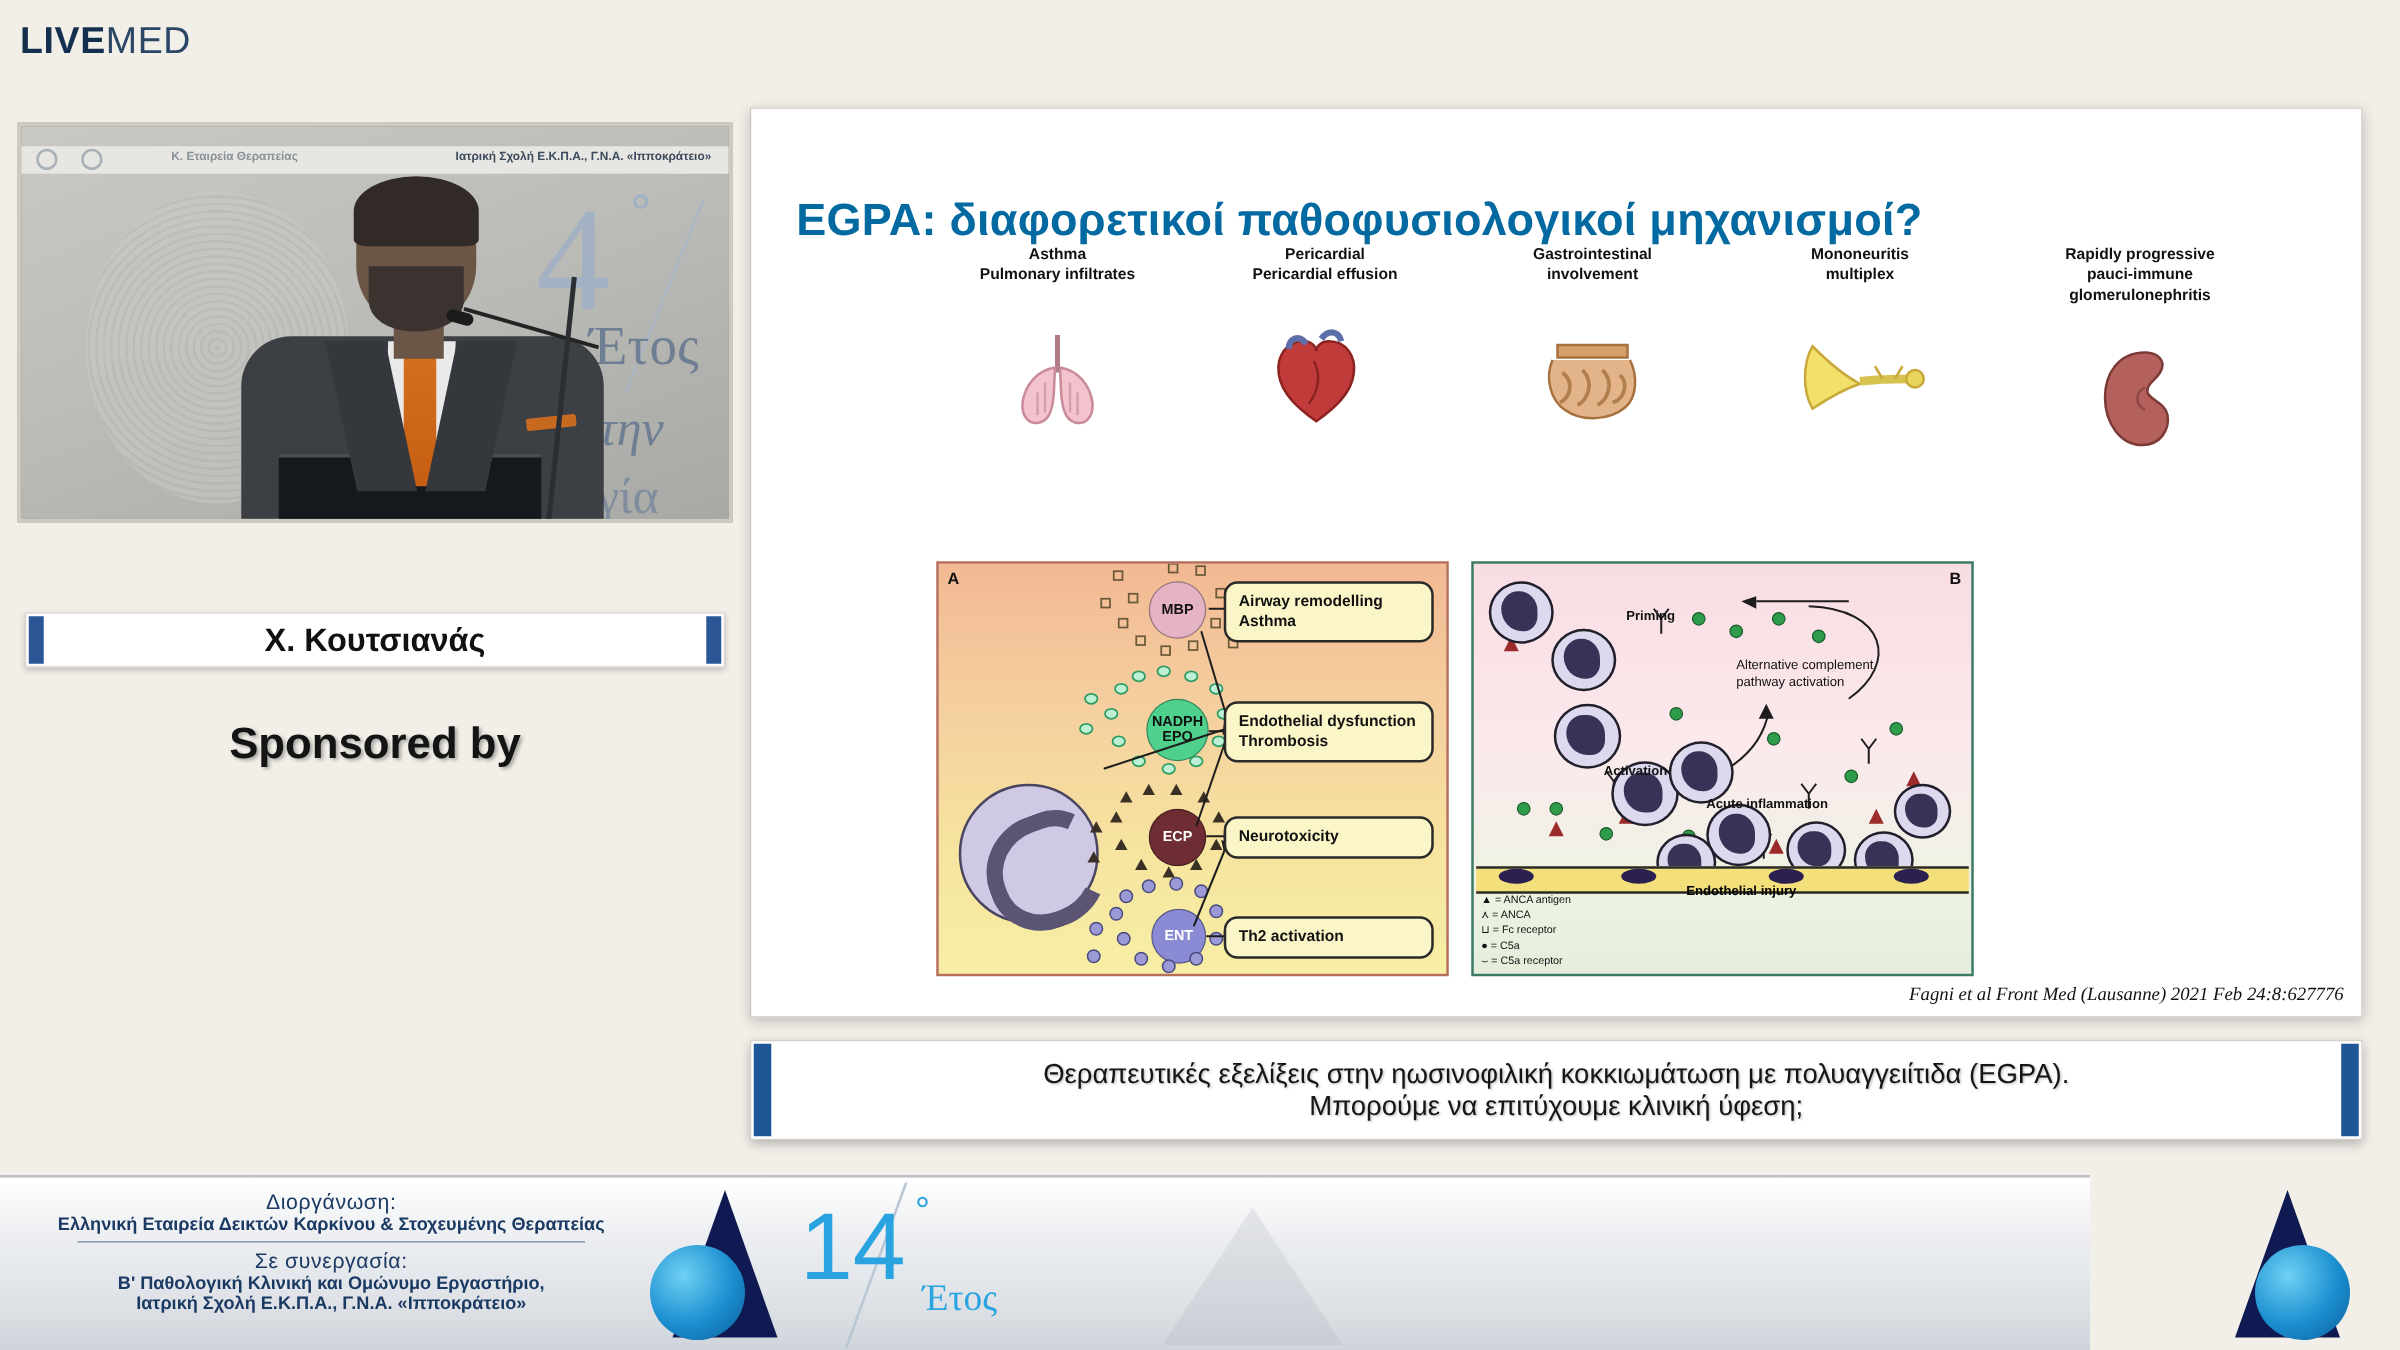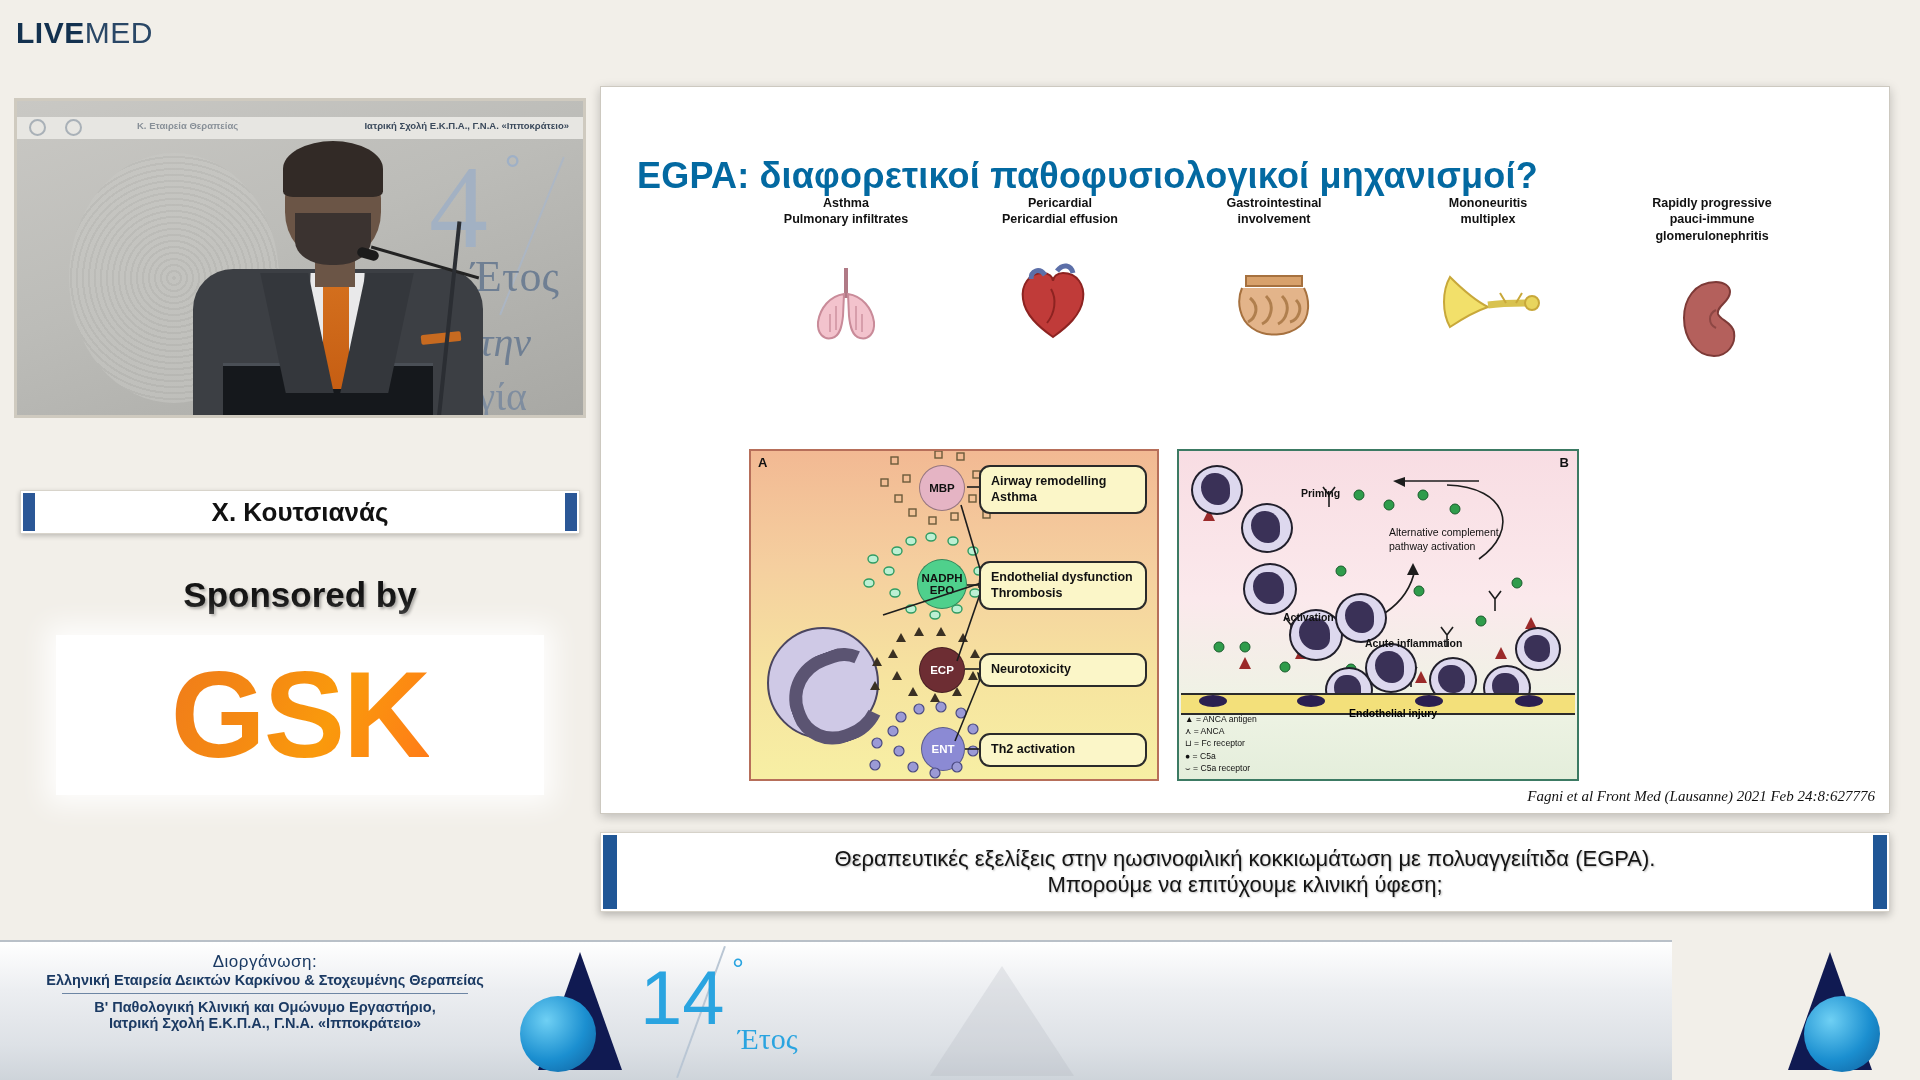--- a/index.html
+++ b/index.html
@@ -247,23 +247,20 @@
       <div class="vid-htxt l">Κ. Εταιρεία Θεραπείας</div>
       <div class="vid-htxt r">Ιατρική Σχολή Ε.Κ.Π.Α., Γ.Ν.Α. «Ιπποκράτειο»</div>
     </div>
   </div>
 
   <div class="name-bar">
     <span class="name-txt">Χ. Κουτσιανάς</span>
   </div>
 
   <div class="sponsored">Sponsored by</div>
-  <div class="gsk-box">
-    <span class="gsk-txt">GSK</span>
-  </div>
 </div>
 
 <div id="slide">
 
   <div class="slide-title">EGPA: διαφορετικοί παθοφυσιολογικοί μηχανισμοί?</div>
 
   <div class="organ-row">
 
     <div class="organ-lbl" style="left:0">
       <div>Asthma</div>
@@ -524,20 +521,21 @@
   <div class="cap-line">Μπορούμε να επιτύχουμε κλινική ύφεση;</div>
 </div>
 
 <div id="footer">
   <div class="watermark"></div>
 
   <div class="foot-left">
     <div class="fl-h">Διοργάνωση:</div>
     <div class="fl-b">Ελληνική Εταιρεία Δεικτών Καρκίνου &amp; Στοχευμένης Θεραπείας</div>
     <div class="fl-rule"></div>
+    <div class="fl-h">Σε συνεργασία:</div>
     <div class="fl-b">Β' Παθολογική Κλινική και Ομώνυμο Εργαστήριο,</div>
     <div class="fl-b">Ιατρική Σχολή Ε.Κ.Π.Α., Γ.Ν.Α. «Ιπποκράτειο»</div>
   </div>
 
   <div class="emblem left">
     <div class="em-tri"></div>
     <div class="em-circ"></div>
   </div>
 
   <div class="brand">

